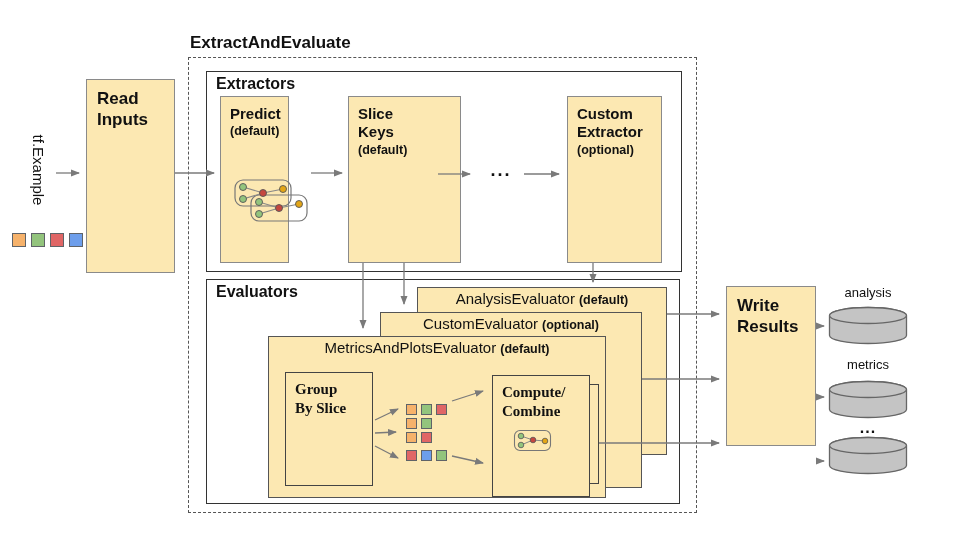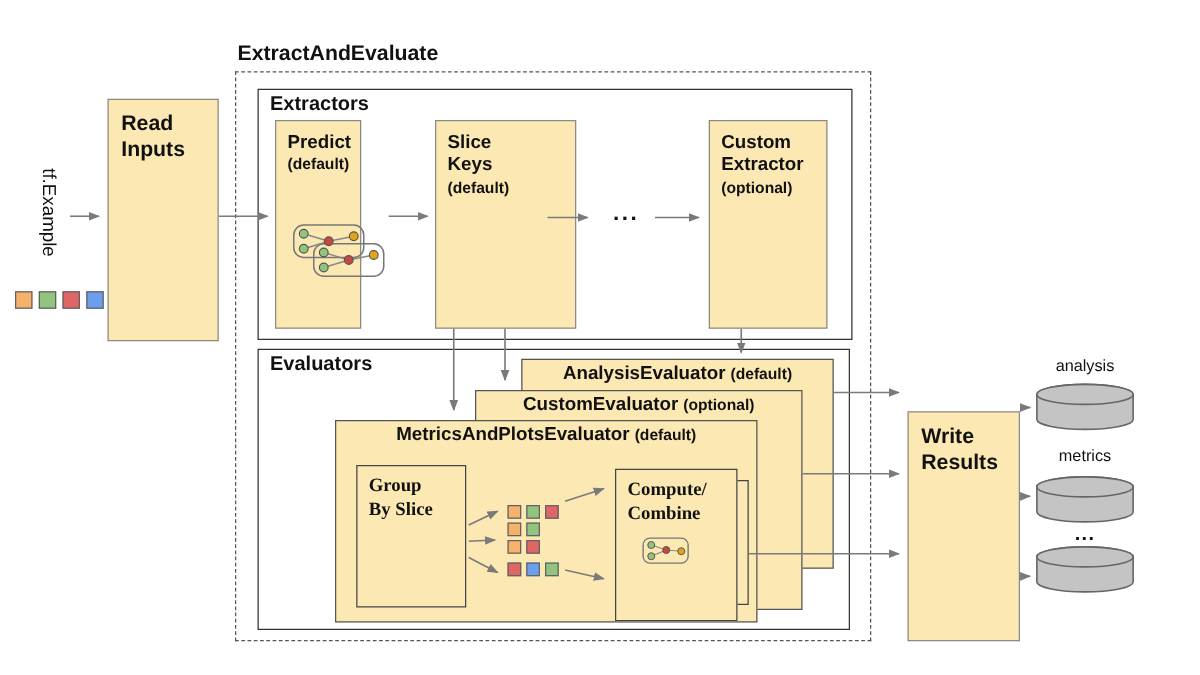--- a/index.html
+++ b/index.html
@@ -34,21 +34,21 @@
     font-size:15px;text-align:center;transform:rotate(90deg);
   }
   .ellipsis{font-weight:bold;font-size:18px;text-align:center;letter-spacing:2px;}
   
   .eval-box{
     background:var(--box_fill);border:1.4px solid #555;box-sizing:border-box;
   }
   .eval-title{
     text-align:center;padding-top:2px;white-space:nowrap;
   }
-  .eval-title .nm{font-weight:bold;font-size:15px;}
+  .eval-title .nm{font-weight:normal;font-size:15px;}
   .eval-title .ql{font-weight:bold;font-size:12.5px;margin-left:4px;}
   .inner-box{
     background:var(--box_fill);border:1.4px solid #444;box-sizing:border-box;font-family:Liberation Serif, serif;
   }
   .inner-box .box-label{
     font-weight:bold;font-size:15px;line-height:1.25;padding:7px 4px 0 9px;white-space:pre-line;
   }
   
   .sqrow{display:flex;gap:4px;}
   .sqrow .sq{width:11px;height:11px;border:1.5px solid #5f6368;box-sizing:border-box;}
@@ -183,21 +183,21 @@
       </g>
       <g stroke="#555" stroke-width="0.8">
         <circle cx="8" cy="7" r="2.8" style="fill:var(--green)"></circle>
         <circle cx="8" cy="16" r="2.8" style="fill:var(--green)"></circle>
         <circle cx="20" cy="11" r="2.8" style="fill:var(--icon_red)"></circle>
         <circle cx="32" cy="12" r="2.8" style="fill:var(--icon_yellow)"></circle>
       </g>
     </svg>
   </div>
 
-  <div class="abs cream io-box" style="left:726px;top:286px;width:90px;height:184px;margin-top:43px;">
+  <div class="abs cream io-box" style="left:726px;top:286px;width:90px;height:160px;">
     <div class="box-label">Write
 Results</div>
   </div>
 
   <div class="abs out-label" style="left:828px;top:285px;width:80px;">analysis</div>
   <svg class="abs" style="left:828px;top:306px;" width="80" height="40" viewBox="0 0 80 40">
     <path d="M1.5,9.5 a38.5,8 0 0 1 77,0 v20 a38.5,8 0 0 1 -77,0 z" style="fill:var(--cylinder_fill)" stroke="#666" stroke-width="1.3"></path>
     <ellipse cx="40" cy="9.5" rx="38.5" ry="8" style="fill:var(--cylinder_fill)" stroke="#666" stroke-width="1.3"></ellipse>
   </svg>
 

